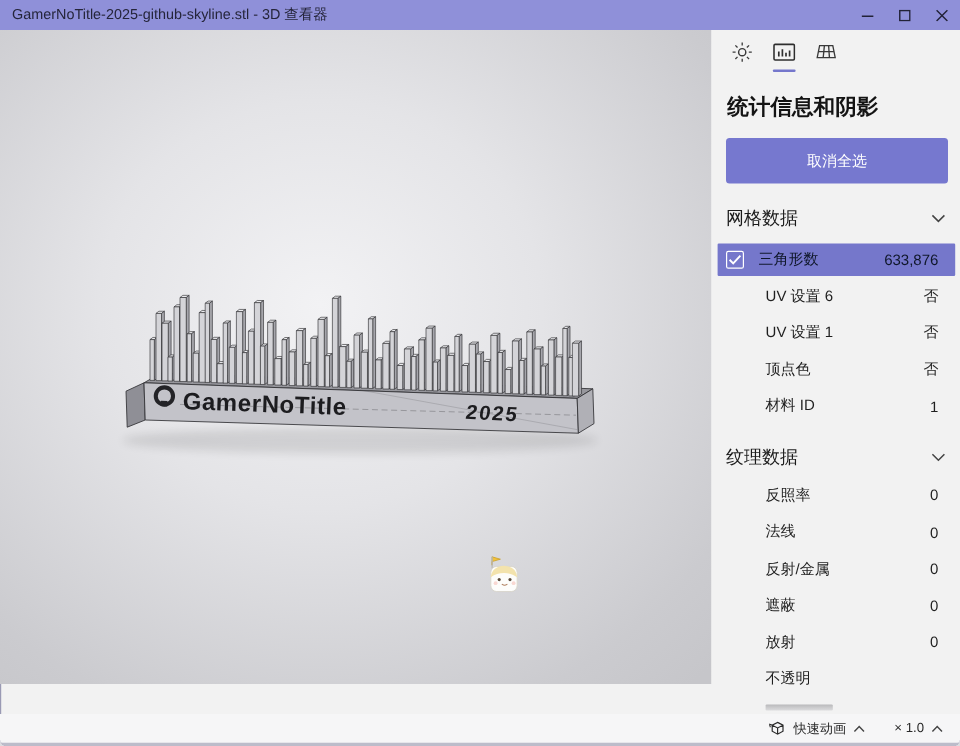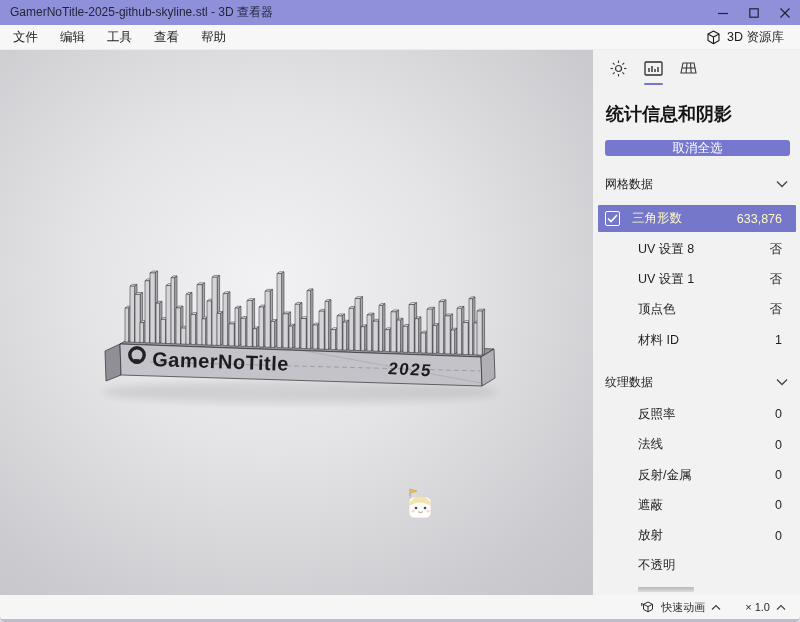--- a/index.html
+++ b/index.html
@@ -32,30 +32,30 @@
 
   
   .sidebar { width:207px; background:#f2f2f2; padding:8px 10px 0 12px;
     display:flex; flex-direction:column; overflow:hidden;justify-content:space-between; }
   .tabs { display:flex; gap:11px; padding:2px 0 6px 1px; }
   .tab { width:24px; height:26px; display:flex; flex-direction:column; align-items:center;
     justify-content:flex-start; gap:4px; cursor:default; }
   .tab .underline { width:19px; height:2px; background:transparent; border-radius:1px; margin-top:2px; }
   .tab.selected .underline { background:#7577cc; }
   .panel-title { font-size:18px; font-weight:bold; color:#141414; padding:6px 0 10px 1px; }
-  .btn-accent { height:16px; background:#7678cf; color:#fff; font-size:12.5px;
+  .btn-accent { height:38px; background:#7678cf; color:#fff; font-size:12.5px;
     border:none; border-radius:3px; width:100%; cursor:default;
     font-family:"Liberation Sans",sans-serif; }
   .section-h { display:flex; align-items:center; height:30px; margin-top:10px;
-    font-size:12px; color:#1a1a1a; cursor:default; }
+    font-size:15px; color:#1a1a1a; cursor:default; }
   .section-h .chev { margin-left:auto; padding-right:2px; }
   .s-row { display:flex; align-items:center; height:26.5px; font-size:12.5px;
     color:#1f1f1f; padding:0 8px 0 33px; }
   .s-row .val { margin-left:auto; }
-  .s-row.selected { background:#7577cb; color:#fef9c3; padding-left:7px; gap:12px;
+  .s-row.selected { background:#7577cb; color:#0f172a; padding-left:7px; gap:12px;
     margin:2px -6px 0 -7px; padding-right:14px; height:27px; border-radius:1px; }
   .checkbox { width:15px; height:15px; border:1.5px solid #fff; border-radius:2px;
     display:flex; align-items:center; justify-content:center; flex:0 0 auto; }
   .clipped-row { height:12px; overflow:hidden; padding-left:33px; }
   .clipped-row .smudge { width:56px; height:5px; margin-top:4px;
     background:linear-gradient(#8a8a8e,#c9c9cc); opacity:.55; border-radius:1px; }
 
   
   .statusbar { height:24px; background:#f6f6f7; display:flex; align-items:center;
     justify-content:flex-end; gap:8px; padding-right:14px; flex:0 0 auto;
@@ -83,36 +83,20 @@
           </svg>
       </div>
       <div class="win-btn">
         <svg width="10" height="10">
             <path d="M0.5,0.5 L9.5,9.5 M9.5,0.5 L0.5,9.5" stroke="#222238" stroke-width="1.2"></path>
           </svg>
       </div>
     </div>
   </div>
 
-  <div class="menubar">
-    <div class="menu-item">文件</div>
-    <div class="menu-item">编辑</div>
-    <div class="menu-item">工具</div>
-    <div class="menu-item">查看</div>
-    <div class="menu-item">帮助</div>
-    <div class="menu-spacer"></div>
-    <div class="library">
-      <span class="icon">
-        <svg width="15" height="15" viewBox="0 0 15 15">
-            <path d="M7.5 1 L13 4 L13 10.5 L7.5 13.8 L2 10.5 L2 4 Z M2 4 L7.5 7 L13 4 M7.5 7 L7.5 13.8" fill="none" stroke="#1b1b1b" stroke-width="1.1" stroke-linejoin="round"></path>
-          </svg>
-      </span>
-      <span>3D 资源库</span>
-    </div>
-  </div>
 
   <div class="content">
 
     <div class="viewport">
       <svg class="scene" viewBox="0 0 593 545">
         <defs>
           <radialGradient id="bgGrad" cx="45%" cy="42%" r="78%">
             <stop offset="0%" stop-color="#f2f2f4"></stop>
             <stop offset="40%" stop-color="#e4e4e7"></stop>
             <stop offset="85%" stop-color="#cbcbcf"></stop>
@@ -412,21 +396,21 @@
       <div class="s-row selected">
         <span class="checkbox">
           <svg width="11" height="9" viewBox="0 0 11 9">
               <path d="M1,4.5 L4,7.5 L10,1" fill="none" stroke="#fff" stroke-width="1.6"></path>
             </svg>
         </span>
         <span>三角形数</span>
         <span class="val">633,876</span>
       </div>
       <div class="s-row">
-        <span>UV 设置 8</span>
+        <span>UV 设置 6</span>
         <span class="val">否</span>
       </div>
       <div class="s-row">
         <span>UV 设置 1</span>
         <span class="val">否</span>
       </div>
       <div class="s-row">
         <span>顶点色</span>
         <span class="val">否</span>
       </div>

